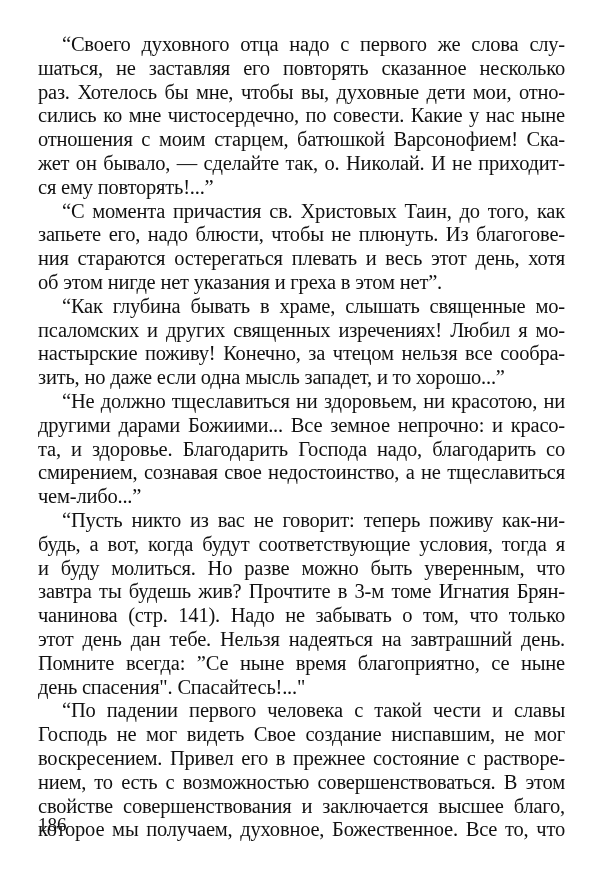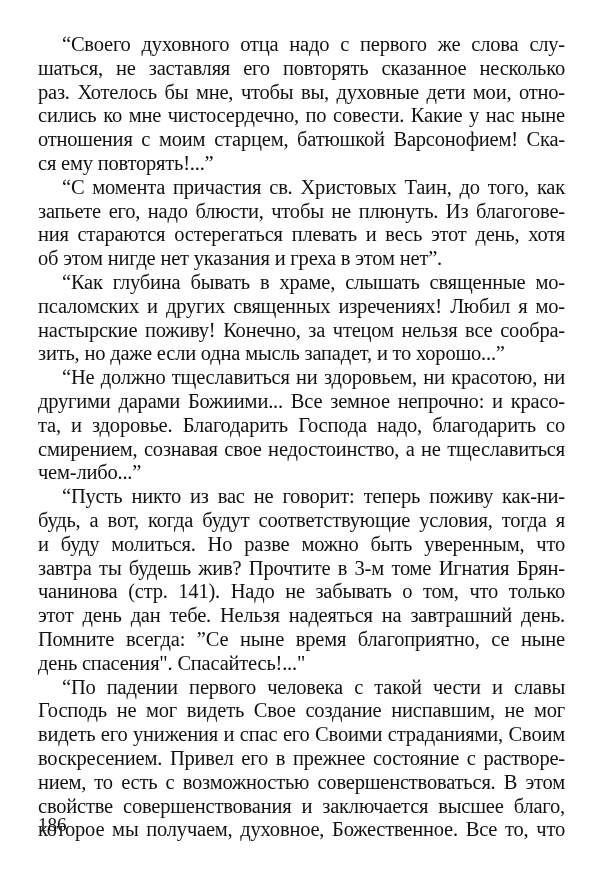--- a/index.html
+++ b/index.html
@@ -49,20 +49,21 @@
 </head>
 <body>
 
 <div class="page">
   <div>
     <span class="line indent">“Своего духовного отца надо с первого же слова слу-</span>
     <span class="line">шаться, не заставляя его повторять сказанное несколько</span>
     <span class="line">раз. Хотелось бы мне, чтобы вы, духовные дети мои, отно-</span>
     <span class="line">сились ко мне чистосердечно, по совести. Какие у нас ныне</span>
     <span class="line">отношения с моим старцем, батюшкой Варсонофием! Ска-</span>
+    <span class="line">жет он бывало, — сделайте так, о. Николай. И не приходит-</span>
     <span class="line last">ся ему повторять!...”</span>
   </div>
   <div>
     <span class="line indent">“С момента причастия св. Христовых Таин, до того, как</span>
     <span class="line">запьете его, надо блюсти, чтобы не плюнуть. Из благогове-</span>
     <span class="line">ния стараются остерегаться плевать и весь этот день, хотя</span>
     <span class="line last">об этом нигде нет указания и греха в этом нет”.</span>
   </div>
   <div>
     <span class="line indent">“Как глубина бывать в храме, слышать священные мо-</span>
@@ -83,21 +84,20 @@
     <span class="line">и буду молиться. Но разве можно быть уверенным, что</span>
     <span class="line">завтра ты будешь жив? Прочтите в 3-м томе Игнатия Брян-</span>
     <span class="line">чанинова (стр. 141). Надо не забывать о том, что только</span>
     <span class="line">этот день дан тебе. Нельзя надеяться на завтрашний день.</span>
     <span class="line">Помните всегда: ”Се ныне время благоприятно, се ныне</span>
     <span class="line last">день спасения". Спасайтесь!..."</span>
   </div>
   <div>
     <span class="line indent">“По падении первого человека с такой чести и славы</span>
     <span class="line">Господь не мог видеть Свое создание ниспавшим, не мог</span>
-    <span class="line">видеть его унижения и спас его Своими страданиями, Своим</span>
     <span class="line">воскресением. Привел его в прежнее состояние с растворе-</span>
     <span class="line">нием, то есть с возможностью совершенствоваться. В этом</span>
     <span class="line">свойстве совершенствования и заключается высшее благо,</span>
     <span class="line">которое мы получаем, духовное, Божественное. Все то, что</span>
 
   </div>
 </div>
 
 <div class="page-number">186</div>
 

